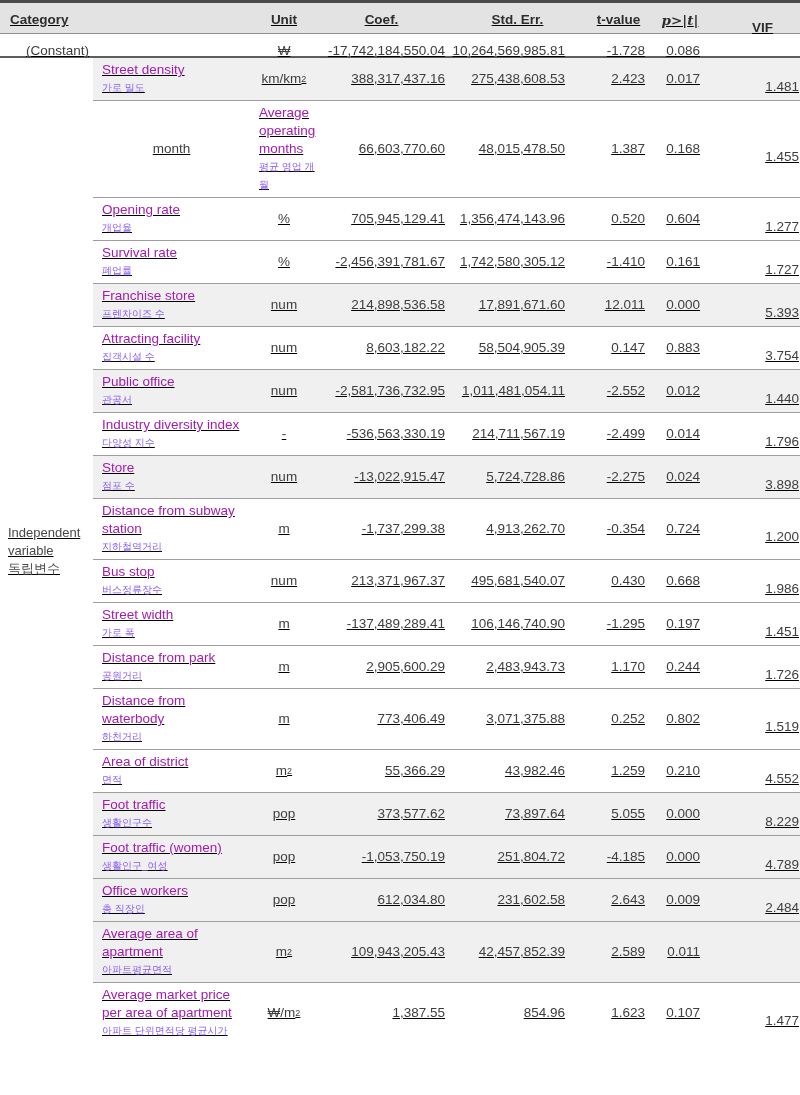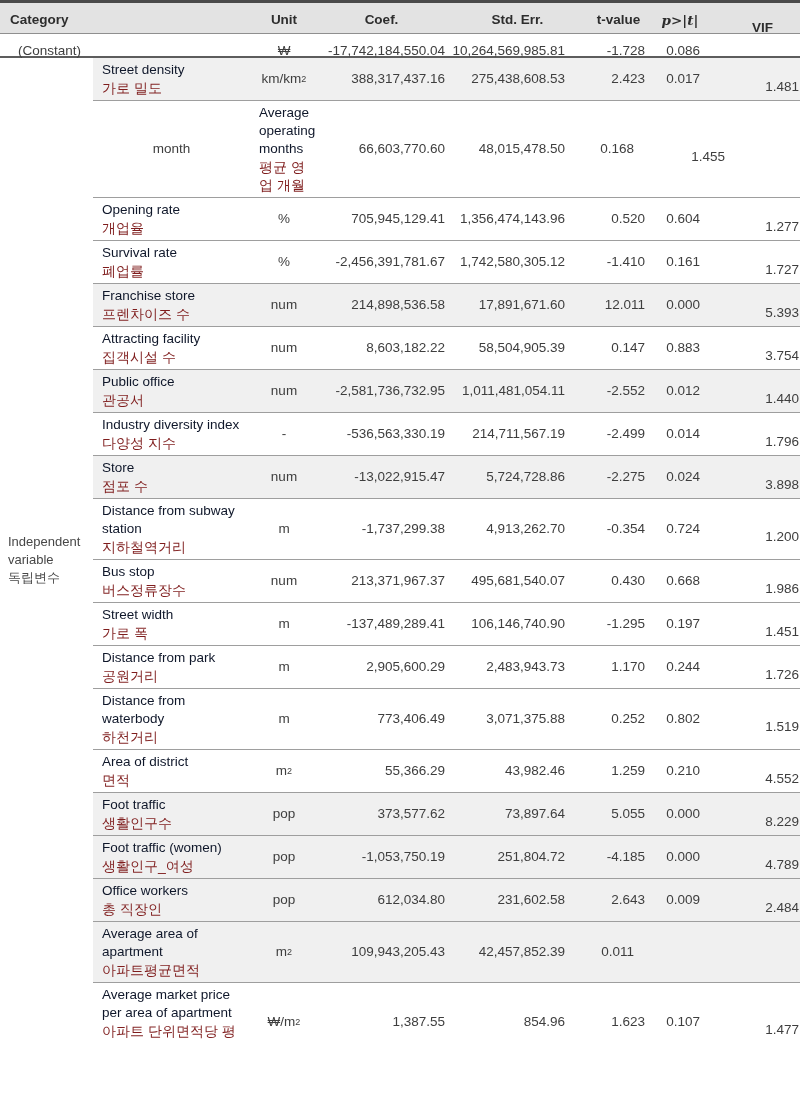--- a/index.html
+++ b/index.html
@@ -1,17 +1,17 @@
 <!DOCTYPE html>
 <html><head>
 <meta charset="utf-8">
 <style>
   * { box-sizing: border-box; margin: 0; padding: 0; }
   body { background: #ffffff; font-family: "Liberation Sans", "DejaVu Sans", sans-serif; }
-  .page { width: 800px; height: 1042px; background: #fff; overflow: hidden; }
+  .page { width: 800px; height: 1042px; background: #fff; overflow: hidden; text-decoration: underline; }
 
   .tbl { width: 800px; border-top: 3px solid #4a4a4a; color: #3e3e3e; }
 
   
   .grid-full { display: grid; grid-template-columns: 250px 68px 152px 122px 68px 66px 74px; }
   .grid-var  { display: grid; grid-template-columns: 157px 68px 152px 122px 68px 66px 74px; }
 
   .cell { display: flex; align-items: center; line-height: 18px; font-size: 13.5px; }
   .c-label   { justify-content: flex-start; padding: 3px 4px 3px 9px; }
   .c-unit    { justify-content: center; text-align: left; }
@@ -24,32 +24,32 @@
   
   .hdr { background: #e3e3e3; height: 31px; border-bottom: 1.5px solid #8f8f8f;
          font-weight: bold; color: #2d2d2d; font-size: 14px; }
   .hdr .cell { justify-content: center; padding-top: 0; padding-bottom: 0; }
   .hdr .h-category { justify-content: flex-start; padding-left: 10px; }
   .hdr .c-coef, .hdr .c-stderr, .hdr .c-t, .hdr .c-p, .hdr .c-vif { justify-content: center; }
   .hdr .math, .sum-hdr .math { font-family: "DejaVu Serif", "Liberation Serif", serif; font-weight: bold; }
 
   
   .constant-row { height: 24px; border-bottom: 2.5px solid #5d5d5d; }
-  .constant-row .c-label { padding-left: 18px; }
+  .constant-row .c-label { padding-left: 26px; }
 
   
   .indep { display: flex; border-bottom: 2.5px solid #5d5d5d; }
   .indep-cat { width: 93px; display: flex; align-items: center; padding-left: 8px;
                font-size: 13px; color: #474747; line-height: 18px; }
   .var-rows { width: 707px; }
   .var-row { min-height: 42px; border-bottom: 1.5px solid #9e9e9e; background: #ffffff; }
   .var-row:last-child { border-bottom: none; }
   .var-row.shaded { background: #f0f0f0; }
-  .lbl-en { color: #0f172a; }
-  .lbl-ko { color: #7f1d1d; font-size: 14px; }
+  .lbl-en { color: #a21caf; }
+  .lbl-ko { color: #8b5cf6; font-size: 10px; }
 
   sup { font-size: 9px; line-height: 0; vertical-align: super; }
   i { font-family: "DejaVu Serif", "Liberation Serif", serif; }
 
   
   .summary { display: flex; border-bottom: 2.5px solid #4a4a4a; }
   .sum-left { width: 313px; display: flex; flex-direction: column; justify-content: center;
               padding-left: 4px; font-size: 13.5px; line-height: 18px; color: #474747; }
   .sum-right { width: 487px; display: flex; flex-direction: column; }
   .sum-hdr, .sum-vals { display: grid; grid-template-columns: repeat(4, 1fr); }
@@ -108,20 +108,21 @@
           <div class="grid-var var-row">
     <div class="cell c-unit">month</div>
     <div class="cell c-label">
       <div>
         <div class="lbl-en">Average operating months</div>
         <div class="lbl-ko">평균 영업 개월</div>
       </div>
     </div>
     <div class="cell c-coef">66,603,770.60</div>
     <div class="cell c-stderr">48,015,478.50</div>
+    <div class="cell c-t">1.387</div>
     <div class="cell c-p">0.168</div>
     <div class="cell c-vif">1.455</div>
   </div>
           <div class="grid-var var-row">
     <div class="cell c-label">
       <div>
         <div class="lbl-en">Opening rate</div>
         <div class="lbl-ko">개업율</div>
       </div>
     </div>
@@ -345,20 +346,21 @@
           <div class="grid-var var-row shaded">
     <div class="cell c-label">
       <div>
         <div class="lbl-en">Average area of apartment</div>
         <div class="lbl-ko">아파트평균면적</div>
       </div>
     </div>
     <div class="cell c-unit">m<sup>2</sup></div>
     <div class="cell c-coef">109,943,205.43</div>
     <div class="cell c-stderr">42,457,852.39</div>
+    <div class="cell c-t">2.589</div>
     <div class="cell c-p">0.011</div>
   </div>
           <div class="grid-var var-row">
     <div class="cell c-label">
       <div>
         <div class="lbl-en">Average market price per area of apartment</div>
         <div class="lbl-ko">아파트 단위면적당 평균시가</div>
       </div>
     </div>
     <div class="cell c-unit">₩/m<sup>2</sup></div>

